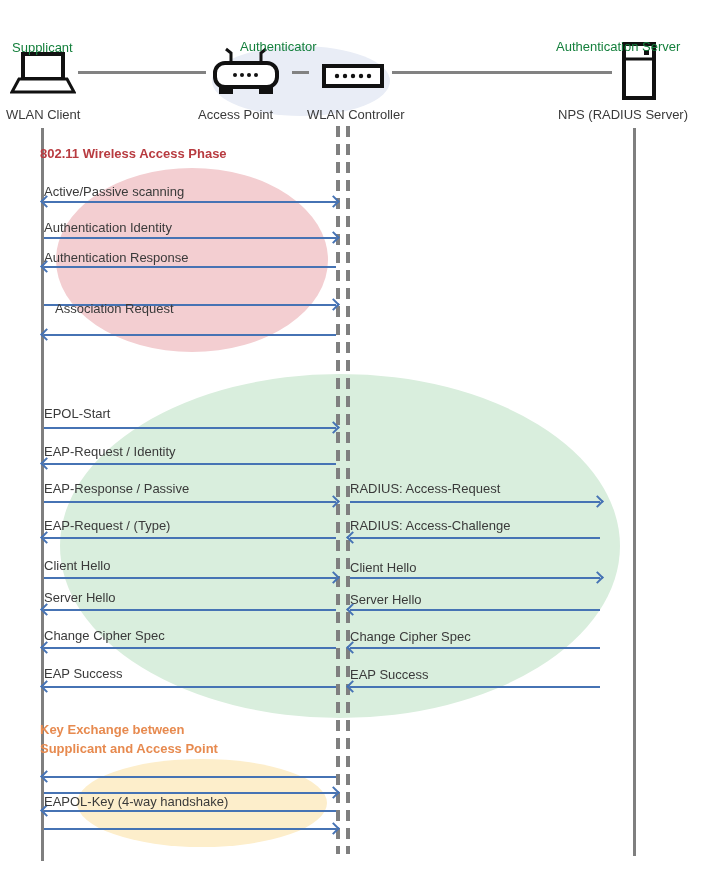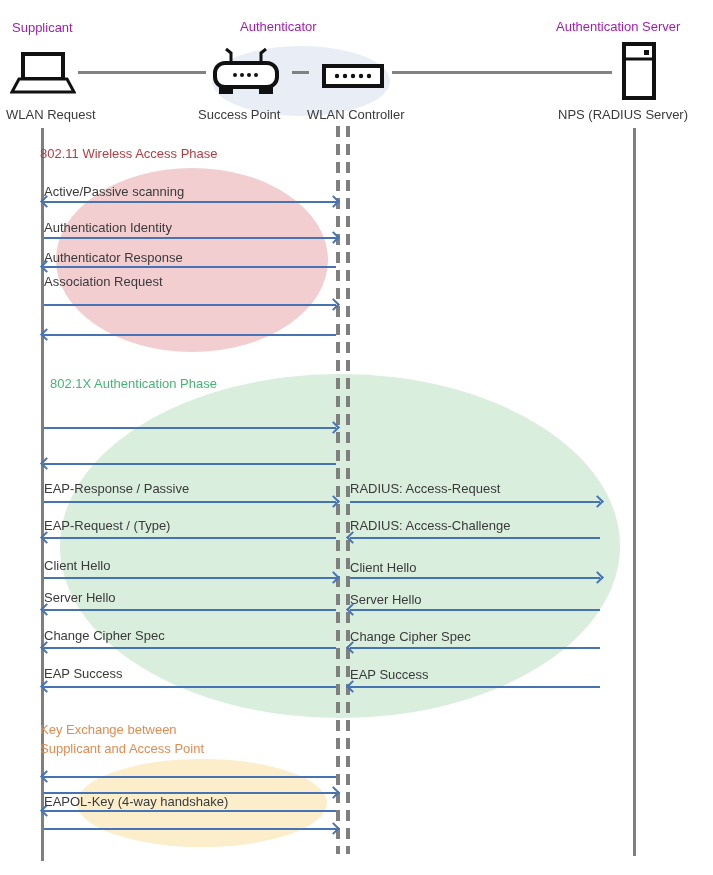--- a/index.html
+++ b/index.html
@@ -4,22 +4,22 @@
 <style>
   html,body { margin:0; padding:0; background:#fff; }
   #stage {
     position:relative; width:713px; height:875px; background:#fff;
     font-family:"Liberation Sans", sans-serif; overflow:hidden;
   }
   .lbl {
     position:absolute; font-size:13px; color:#3a3a3a;
     text-align:left; white-space:nowrap; z-index:5; line-height:16px;
   }
-  .role { color:#a21caf; }
-  .phase-title { font-size:13px; font-weight:400; z-index:5; }
+  .role { color:#15803d;margin-top:20px; }
+  .phase-title { font-size:13px; font-weight:700; z-index:5; }
   .t-red    { color:#b83b40; }
   .t-green  { color:#45b575; }
   .t-orange { color:#e78a4f; }
   .ellipse { position:absolute; border-radius:50%; z-index:1; }
   .e-blue   { background:#e9edf6; }
   .e-pink   { background:#f3ced1; }
   .e-green  { background:#d9eedd; }
   .e-yellow { background:#fdeecb; }
   .lifeline { position:absolute; width:3px; background:#7f7f7f; z-index:2; }
   .dashline {
@@ -86,22 +86,22 @@
       <circle cx="39" cy="12" r="2.2" fill="#111"></circle>
     <circle cx="47" cy="12" r="2.2" fill="#111"></circle>
   </svg>
 
   <svg class="icon" style="left:622px; top:42px;" width="34" height="58" viewBox="0 0 34 58">
     <rect x="2" y="2" width="30" height="54" fill="#fff" stroke="#111" stroke-width="4"></rect>
     <line x1="2" y1="17" x2="32" y2="17" stroke="#111" stroke-width="3"></line>
     <rect x="22" y="8" width="5" height="5" fill="#111"></rect>
   </svg>
 
-  <div class="lbl" style="left:6px; top:107px; width:94px;">WLAN Request</div>
-  <div class="lbl" style="left:198px; top:107px; width:90px;">Success Point</div>
+  <div class="lbl" style="left:6px; top:107px; width:94px;">WLAN Client</div>
+  <div class="lbl" style="left:198px; top:107px; width:90px;">Access Point</div>
   <div class="lbl" style="left:307px; top:107px; width:110px;">WLAN Controller</div>
   <div class="lbl" style="left:558px; top:107px; width:150px;">NPS (RADIUS Server)</div>
 
   <div class="lifeline" style="left:41px; top:128px; height:733px;"></div>
   <div class="dashline" style="left:336px; top:126px; height:728px;"></div>
   <div class="dashline" style="left:346px; top:126px; height:728px;"></div>
   <div class="lifeline" style="left:633px; top:128px; height:728px;"></div>
 
   <div class="lbl phase-title t-red" style="left:40px; top:146px; width:300px;">802.11 Wireless Access Phase</div>
 
@@ -109,40 +109,41 @@
   <div class="arrow seg-l" style="top:201px;">
     <span class="h-l"></span>
     <span class="h-r"></span>
   </div>
 
   <div class="lbl seg-l" style="top:220px;">Authentication Identity</div>
   <div class="arrow seg-l" style="top:237px;">
     <span class="h-r"></span>
   </div>
 
-  <div class="lbl seg-l" style="top:250px;">Authenticator Response</div>
+  <div class="lbl seg-l" style="top:250px;">Authentication Response</div>
   <div class="arrow seg-l" style="top:266px;">
     <span class="h-l"></span>
   </div>
 
-  <div class="lbl seg-l" style="top:274px;">Association Request</div>
+  <div class="lbl seg-l" style="top:301px;padding-left:11px;">Association Request</div>
   <div class="arrow seg-l" style="top:304px;">
     <span class="h-r"></span>
   </div>
 
   <div class="arrow seg-l" style="top:334px;">
     <span class="h-l"></span>
   </div>
 
-  <div class="lbl phase-title t-green" style="left:50px; top:376px; width:300px;">802.1X Authentication Phase</div>
-
+
+  <div class="lbl seg-l" style="top:406px;">EPOL-Start</div>
   <div class="arrow seg-l" style="top:427px;">
     <span class="h-r"></span>
   </div>
 
+  <div class="lbl seg-l" style="top:444px;">EAP-Request / Identity</div>
   <div class="arrow seg-l" style="top:463px;">
     <span class="h-l"></span>
   </div>
 
   <div class="lbl seg-l" style="top:481px;">EAP-Response / Passive</div>
   <div class="arrow seg-l" style="top:501px;">
     <span class="h-r"></span>
   </div>
   <div class="lbl seg-r" style="top:481px;">RADIUS: Access-Request</div>
   <div class="arrow seg-r" style="top:501px;">

